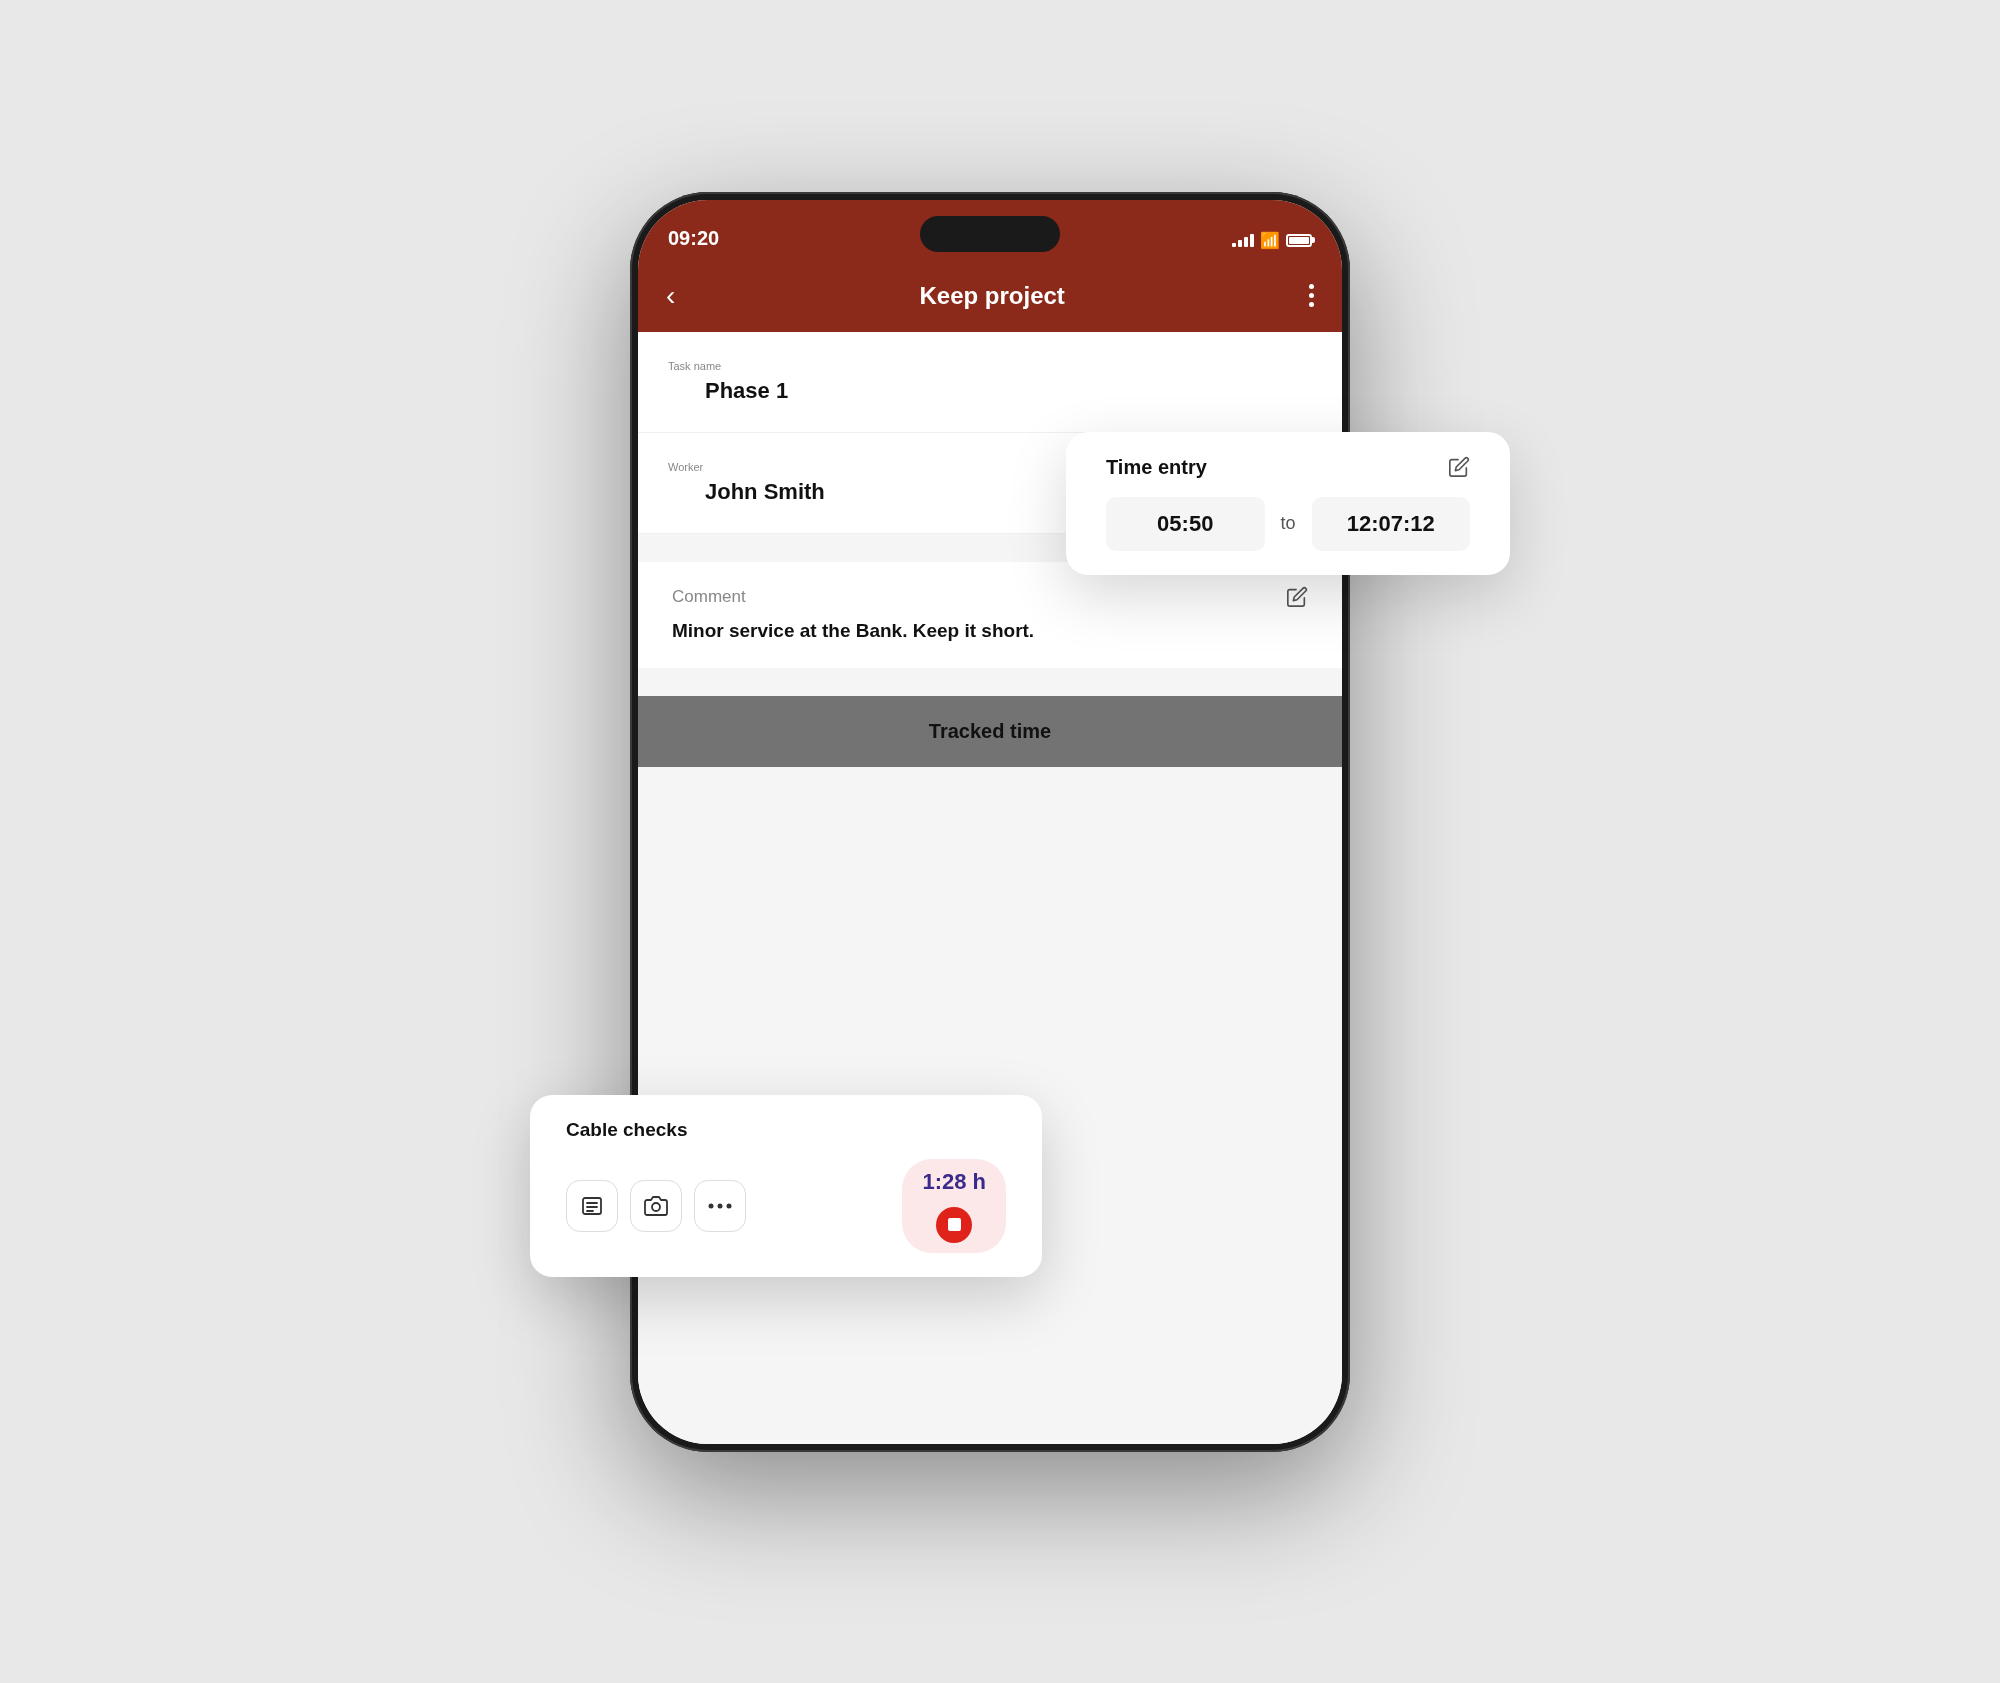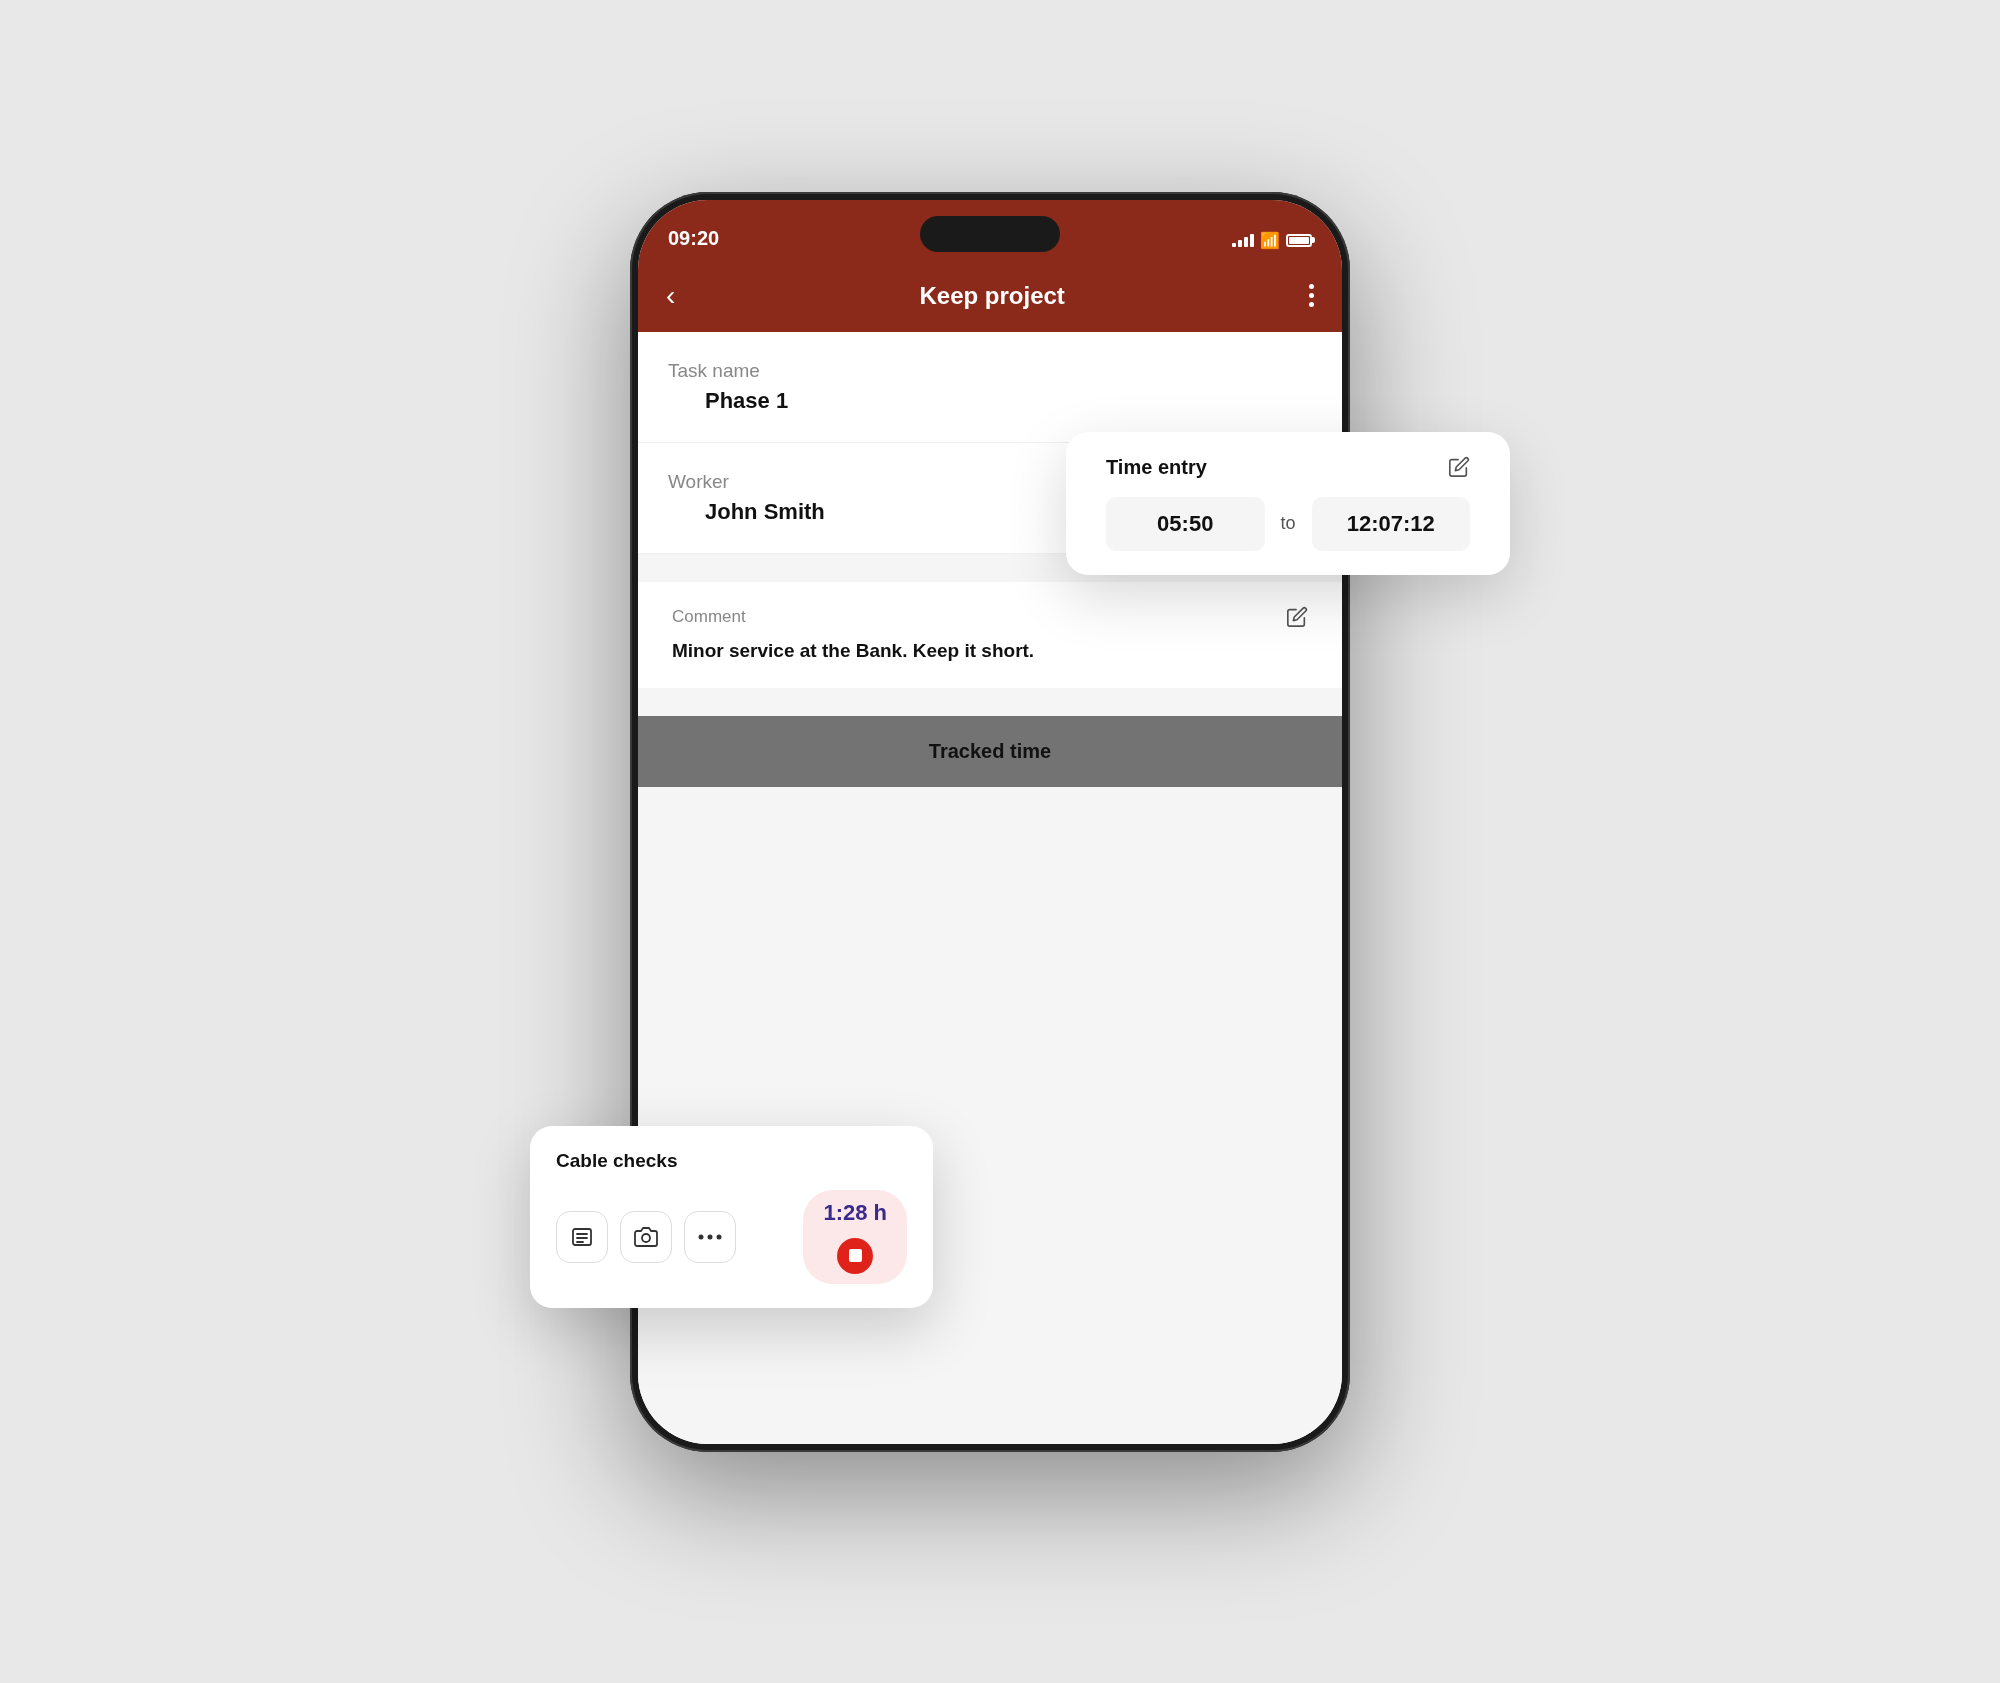--- a/index.html
+++ b/index.html
@@ -194,21 +194,21 @@
 
     .content-section {
       background: white;
       margin: 0;
       padding: 28px 30px;
       border-bottom: 1px solid #f0f0f0;
     }
 
     .field-label {
       color: #888;
-      font-size: 19px;
+      font-size: 11px;
       font-weight: 400;
       margin-bottom: 6px;
     }
 
     .field-value {
       color: #111;
       font-size: 22px;
       font-weight: 700;
       margin-left: 37px;
     }
@@ -284,25 +284,25 @@
       font-size: 20px;
       font-weight: 700;
       color: #111;
       text-align: center;
     }
 
     
     .floating-card {
       position: absolute;
       left: -20px;
-      bottom: 184px;
-      width: 403px;
+      bottom: 215px;
+      width: 512px;
       background: white;
       border-radius: 22px;
-      padding: 24px 26px;
+      padding: 24px 36px;
       box-shadow: 0 20px 60px rgba(0,0,0,0.18);
       z-index: 20;
     }
 
     .card-title {
       font-size: 19px;
       font-weight: 700;
       color: #111;
       margin-bottom: 18px;
     }

